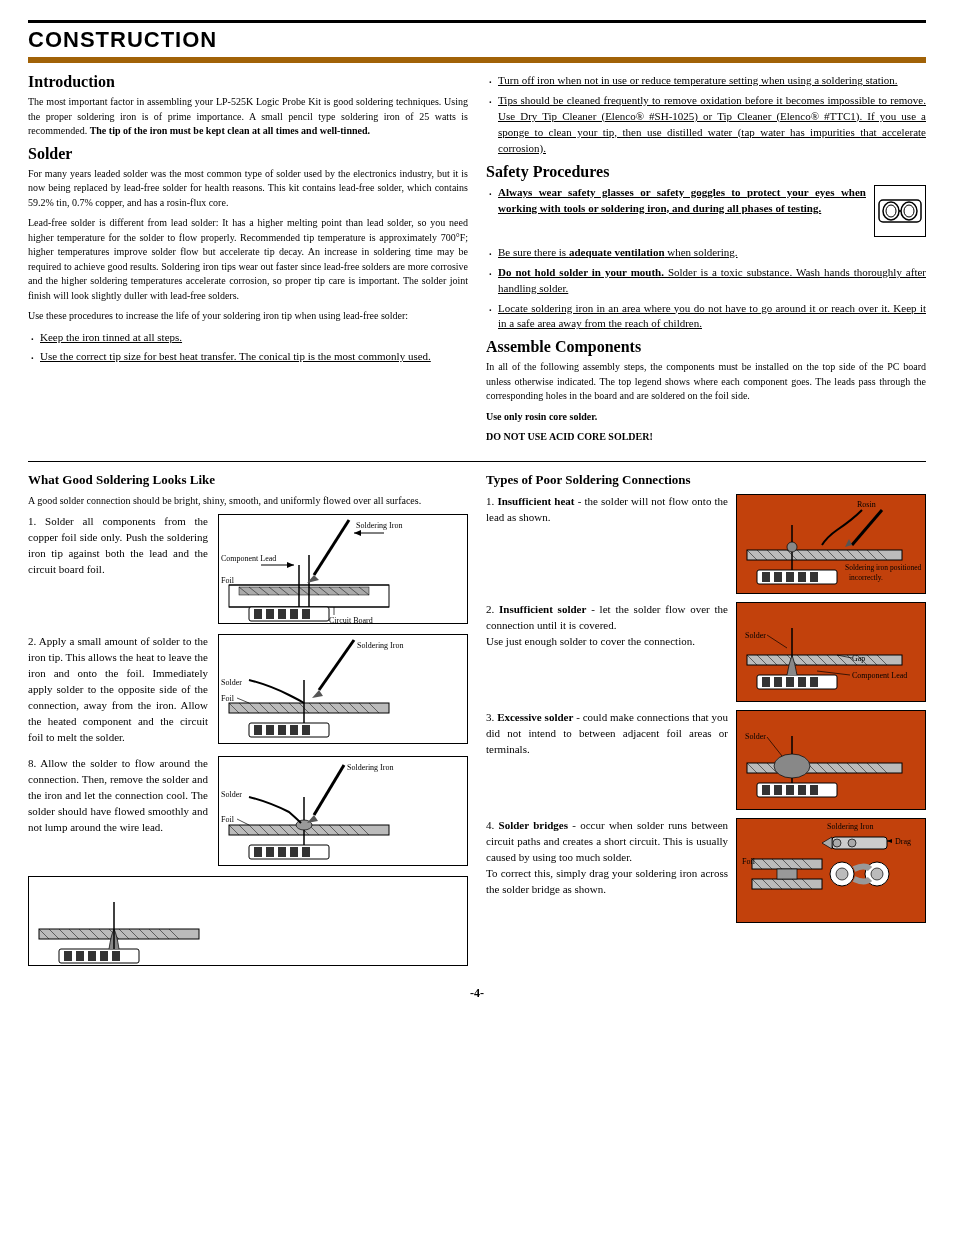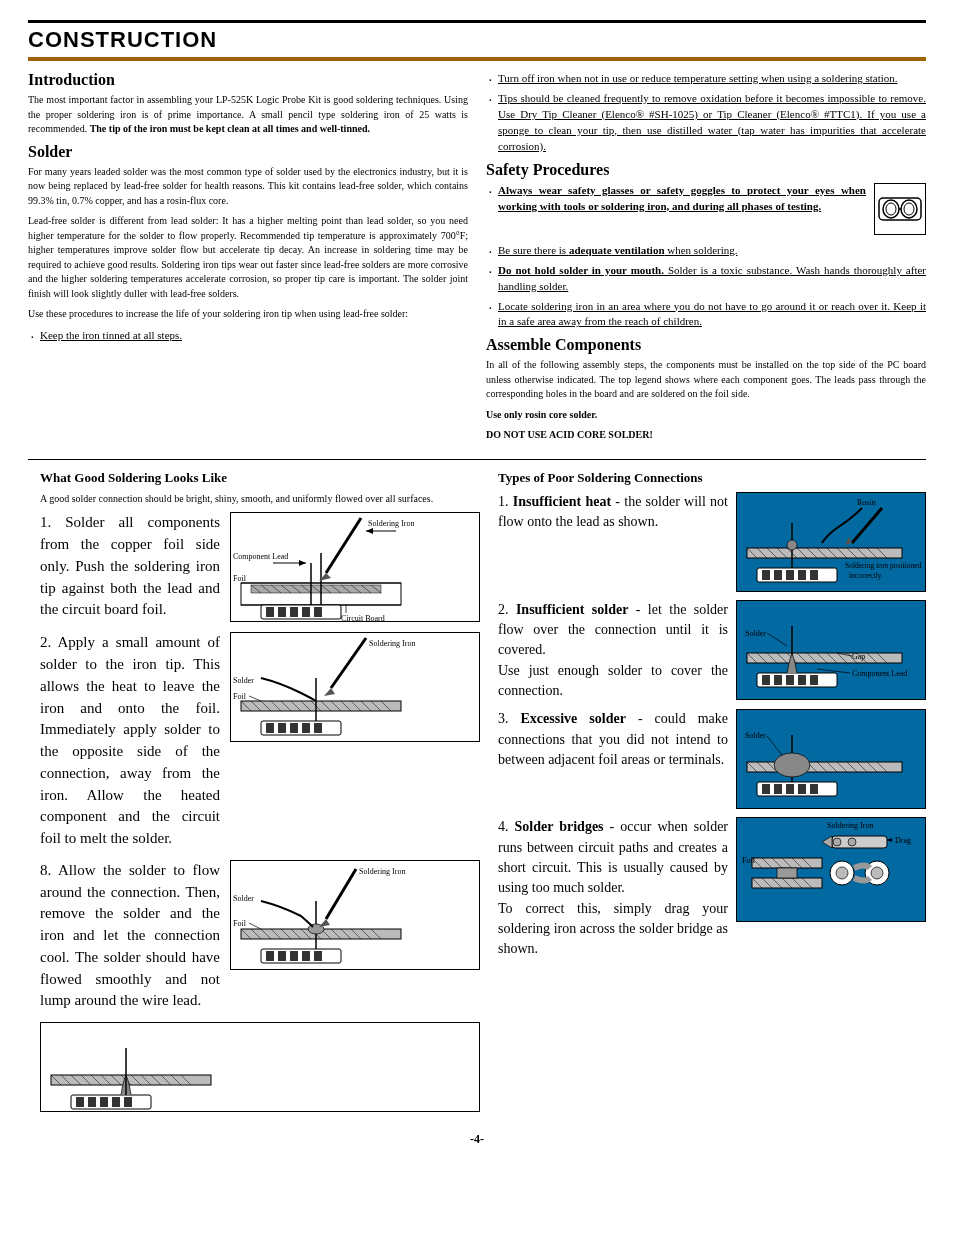--- a/index.html
+++ b/index.html
@@ -10,21 +10,21 @@
       color: #000;
       width: 954px;
       min-height: 1235px;
     }
     .page {
       padding: 20px 28px;
       width: 954px;
     }
     .title-section {
       border-top: 3px solid #000;
-      border-bottom: 4px solid #a16207;
+      border-bottom: 6px solid #a16207;
       padding: 4px 0 4px 0;
       margin-bottom: 10px;
     }
     .title-section h1 {
       font-size: 22px;
       font-weight: bold;
       font-family: Arial, sans-serif;
       letter-spacing: 1px;
     }
     .two-col {
@@ -71,21 +71,20 @@
     }
     .section-divider {
       border-top: 1px solid #000;
       margin: 10px 0;
     }
     
     .bottom-section {
       display: flex;
       gap: 18px;
       margin-top: 8px;
-      margin-left: 12px;
     }
     .bottom-left {
       width: 440px;
       flex-shrink: 0;
     }
     .bottom-right {
       flex: 1;
     }
     .bottom-title {
       font-size: 13px;
@@ -95,47 +94,47 @@
     }
     .assembly-row {
       display: flex;
       gap: 10px;
       margin-bottom: 10px;
       align-items: flex-start;
     }
     .assembly-text {
       width: 180px;
       flex-shrink: 0;
-      font-size: 15px;
+      font-size: 11px;
       line-height: 1.45;
       text-align: justify;
     }
     .assembly-diagram {
       flex: 1;
       border: 1px solid #000;
       background: #fff;
       position: relative;
     }
     .poor-row {
       display: flex;
       gap: 8px;
       margin-bottom: 8px;
       align-items: flex-start;
     }
     .poor-text {
       flex: 1;
-      font-size: 14px;
+      font-size: 11px;
       line-height: 1.45;
       text-align: justify;
     }
     .poor-diagram {
       width: 185px;
       flex-shrink: 0;
       border: 1px solid #000;
-      background: #0369a1;
+      background: #c2410c;
     }
     .page-number {
       text-align: center;
       font-size: 12px;
       margin-top: 10px;
       font-weight: bold;
     }
     
     svg {
       display: block;
@@ -154,25 +153,26 @@
 
     <div class="col-left">
 
       <h2>Introduction</h2>
       <p>
         <span>The most important factor in assembling your LP-525K Logic Probe Kit is good soldering techniques. Using the proper soldering iron is of prime importance. A small pencil type soldering iron of 25 watts is recommended.</span>
         <strong>The tip of the iron must be kept clean at all times and well-tinned.</strong>
       </p>
 
       <h2>Solder</h2>
-      <p>For many years leaded solder was the most common type of solder used by the electronics industry, but it is now being replaced by lead-free solder for health reasons. This kit contains lead-free solder, which contains 99.3% tin, 0.7% copper, and has a rosin-flux core.</p>
+      <p>For many years leaded solder was the most common type of solder used by the electronics industry, but it is now being replaced by lead-free solder for health reasons. This kit contains lead-free solder, which contains 59.2% tin, 0.7% copper, and has a rosin-flux core.</p>
       <p>Lead-free solder is different from lead solder: It has a higher melting point than lead solder, so you need higher temperature for the solder to flow properly. Recommended tip temperature is approximately 700°F; higher temperatures improve solder flow but accelerate tip decay. An increase in soldering time may be required to achieve good results. Soldering iron tips wear out faster since lead-free solders are more corrosive and the higher soldering temperatures accelerate corrosion, so proper tip care is important. The solder joint finish will look slightly duller with lead-free solders.</p>
       <p>Use these procedures to increase the life of your soldering iron tip when using lead-free solder:</p>
       <ul class="bullet-list">
         <li>Keep the iron tinned at all steps.</li>
+        <li>Use the correct tip size for best heat transfer. The conical tip is the most commonly used.</li>
       </ul>
 
     </div>
 
     <div class="col-right">
 
       <ul class="bullet-list">
         <li>Turn off iron when not in use or reduce temperature setting when using a soldering station.</li>
         <li>Tips should be cleaned frequently to remove oxidation before it becomes impossible to remove. Use Dry Tip Cleaner (Elenco® #SH-1025) or Tip Cleaner (Elenco® #TTC1). If you use a sponge to clean your tip, then use distilled water (tap water has impurities that accelerate corrosion).</li>
       </ul>

